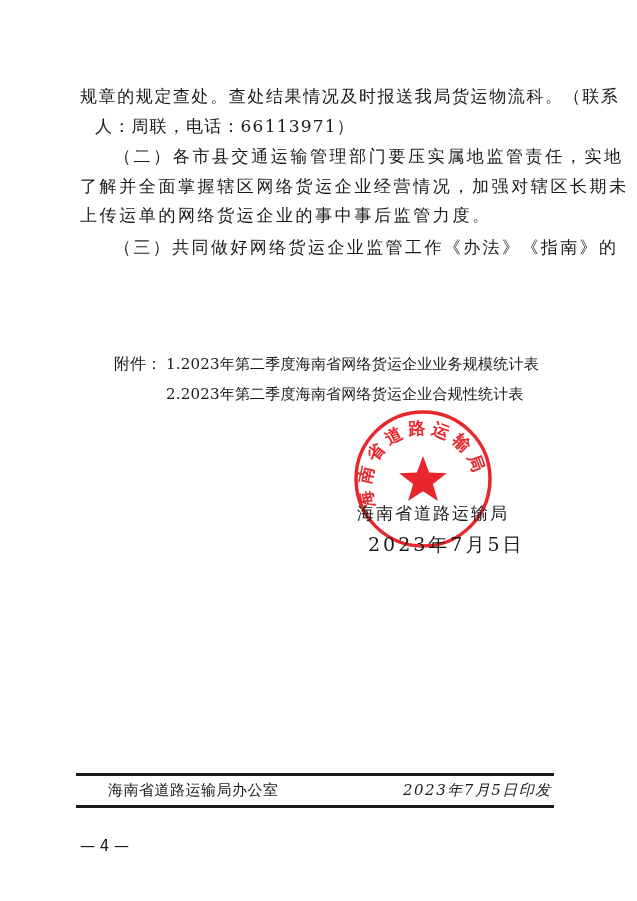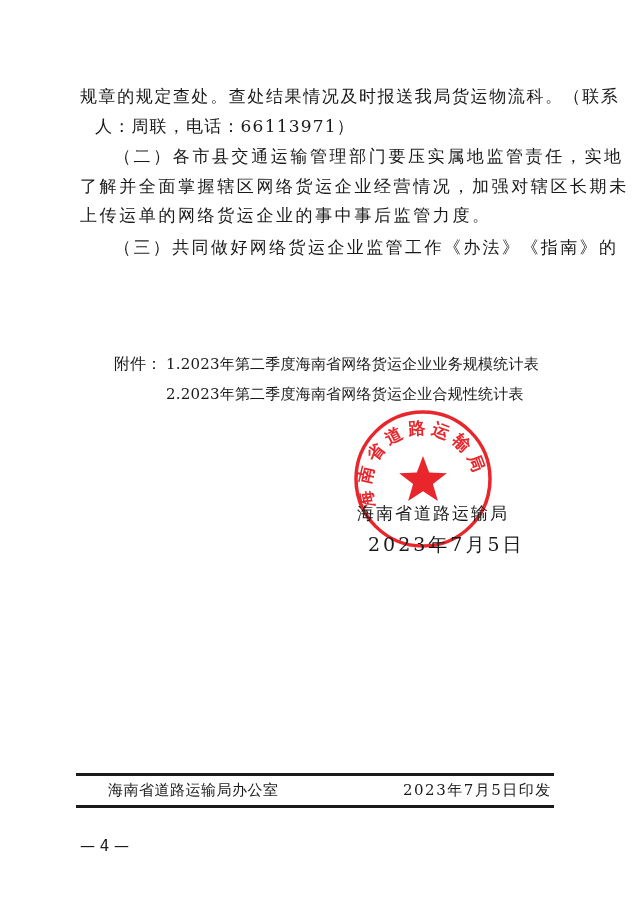--- a/index.html
+++ b/index.html
@@ -56,20 +56,21 @@
       line-height: 20px;
       letter-spacing: 0.5px;
     }
     .footer-right {
       position: absolute;
       left: 403px;
       top: 780px;
       font-size: 15px;
       line-height: 20px;
       letter-spacing: 1.5px;
+      font-style: italic;
     }
     .page-number {
       position: absolute;
       left: 80px;
       top: 836px;
       font-size: 15px;
       line-height: 20px;
       font-family: "DejaVu Sans", sans-serif;
     }
   </style>

